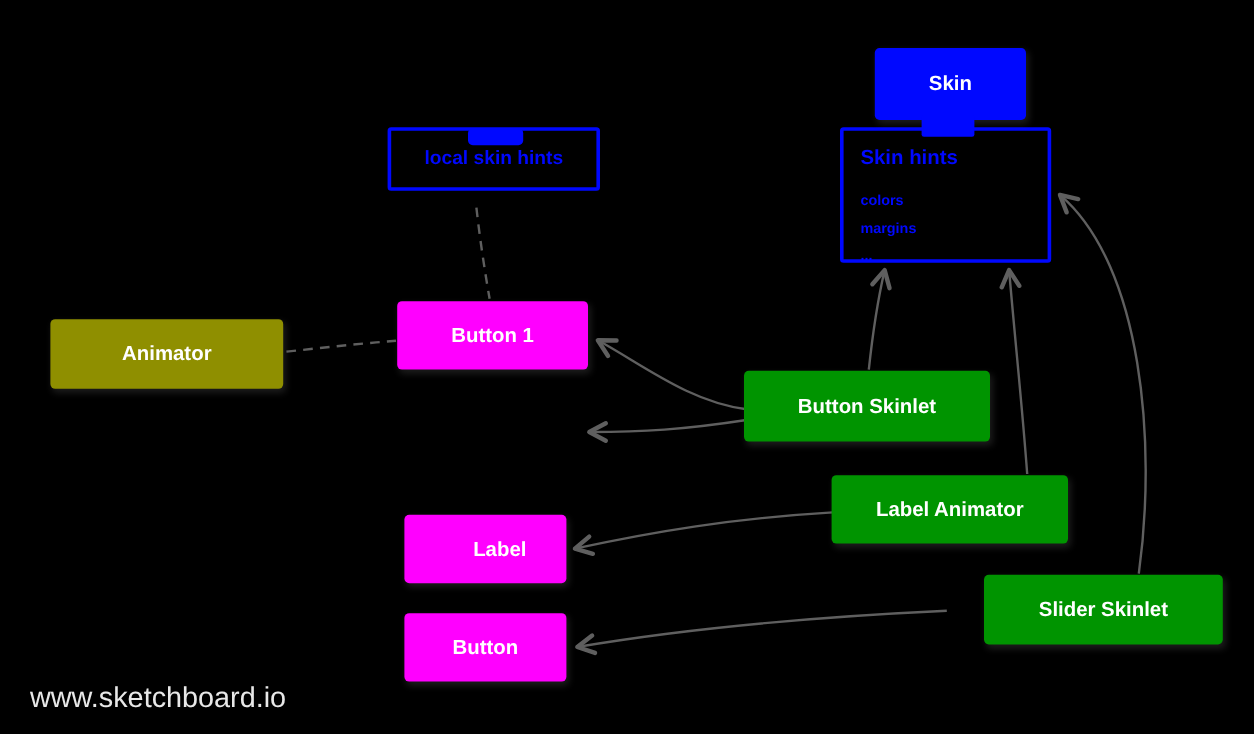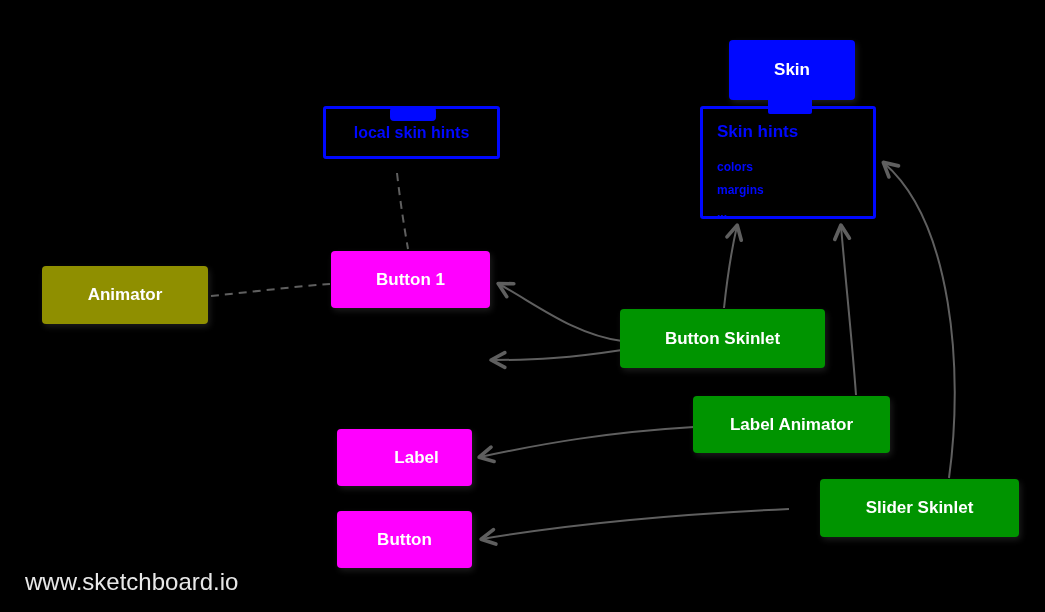--- a/index.html
+++ b/index.html
@@ -30,21 +30,21 @@
     display:block;border-radius:3px;box-shadow:none;
   }
   .sh-title{color:#0008ff;font-size:17px;font-weight:bold;margin:13px 0 18px 14px;}
   .sh-line{color:#0008ff;font-size:12px;font-weight:bold;margin:0 0 9px 14px;}
   .lsh-tab{position:absolute;left:390px;top:107px;width:46px;height:14px;background:#0008ff;z-index:3;border-radius:4px;}
   .node-local-skin-hints{
     left:323px;top:106px;width:177px;height:53px;
     background:#000;border:3px solid #0008ff;
     color:#0008ff;font-size:16px;border-radius:3px;box-shadow:none;
   }
-  .node-animator{left:42px;top:266px;width:166px;height:58px;background:#8f8f00;}
+  .node-animator{left:42px;top:266px;width:194px;height:58px;background:#8f8f00;}
   .node-magenta{background:#ff00ff;}
   .node-button1{left:331px;top:251px;width:159px;height:57px;}
   .node-button2{left:326px;top:332px;width:159px;height:57px;}
   .node-label{left:337px;top:429px;width:135px;height:57px;padding-left:24px;}
   .node-slider{left:337px;top:511px;width:135px;height:57px;}
   .node-green{background:#009400;}
   .node-button-skinlet{left:620px;top:309px;width:205px;height:59px;}
   .node-label-skinlet{left:693px;top:396px;width:197px;height:57px;}
   .node-slider-skinlet{left:788px;top:479px;width:199px;height:58px;margin-left:32px;}
   .watermark{

